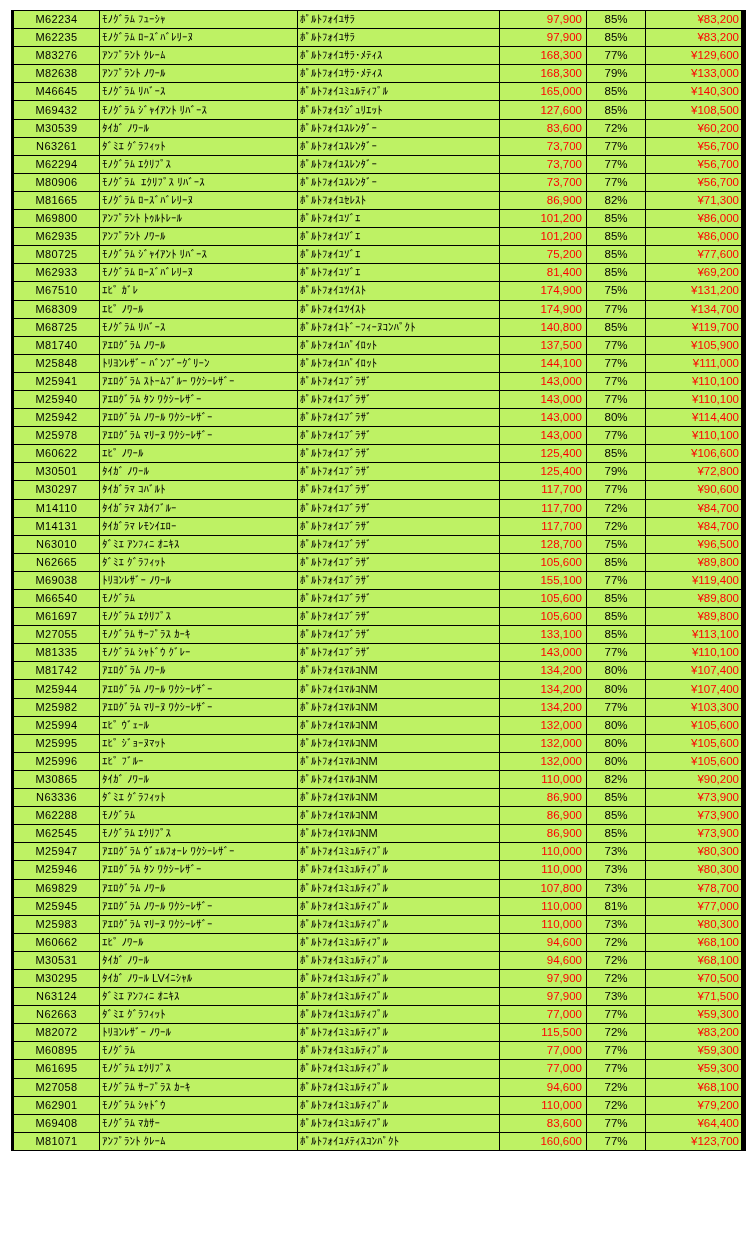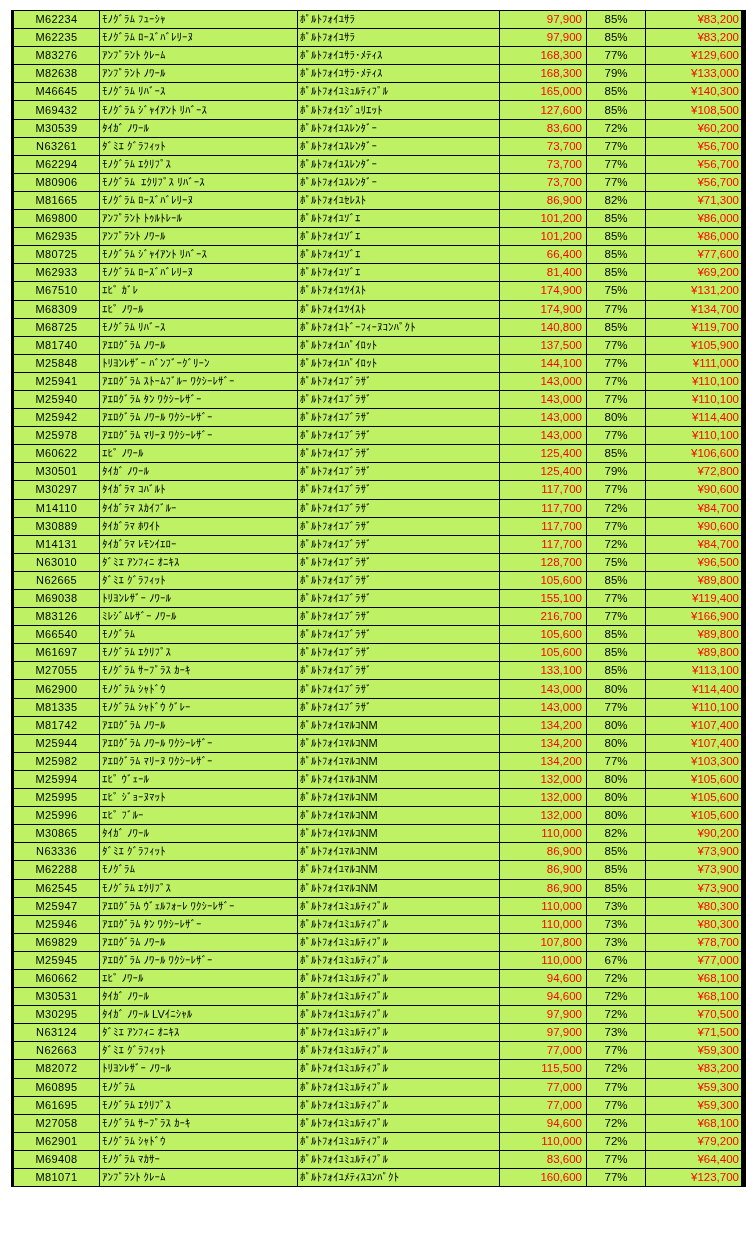--- a/index.html
+++ b/index.html
@@ -135,21 +135,21 @@
     <td class="c-mat">ｱﾝﾌﾟﾗﾝﾄ ﾉﾜｰﾙ</td>
     <td class="c-name">ﾎﾟﾙﾄﾌｫｲﾕｿﾞｴ</td>
     <td class="c-price">101,200</td>
     <td class="c-rate">85%</td>
     <td class="c-offer">¥86,000</td>
   </tr>
       <tr>
     <td class="c-code">M80725</td>
     <td class="c-mat">ﾓﾉｸﾞﾗﾑ ｼﾞｬｲｱﾝﾄ ﾘﾊﾞｰｽ</td>
     <td class="c-name">ﾎﾟﾙﾄﾌｫｲﾕｿﾞｴ</td>
-    <td class="c-price">66,400</td>
+    <td class="c-price">75,200</td>
     <td class="c-rate">85%</td>
     <td class="c-offer">¥77,600</td>
   </tr>
       <tr>
     <td class="c-code">M62933</td>
     <td class="c-mat">ﾓﾉｸﾞﾗﾑ ﾛｰｽﾞﾊﾞﾚﾘｰﾇ</td>
     <td class="c-name">ﾎﾟﾙﾄﾌｫｲﾕｿﾞｴ</td>
     <td class="c-price">81,400</td>
     <td class="c-rate">85%</td>
     <td class="c-offer">¥69,200</td>
@@ -252,28 +252,20 @@
   </tr>
       <tr>
     <td class="c-code">M14110</td>
     <td class="c-mat">ﾀｲｶﾞﾗﾏ ｽｶｲﾌﾞﾙｰ</td>
     <td class="c-name">ﾎﾟﾙﾄﾌｫｲﾕﾌﾞﾗｻﾞ</td>
     <td class="c-price">117,700</td>
     <td class="c-rate">72%</td>
     <td class="c-offer">¥84,700</td>
   </tr>
       <tr>
-    <td class="c-code">M30889</td>
-    <td class="c-mat">ﾀｲｶﾞﾗﾏ ﾎﾜｲﾄ</td>
-    <td class="c-name">ﾎﾟﾙﾄﾌｫｲﾕﾌﾞﾗｻﾞ</td>
-    <td class="c-price">117,700</td>
-    <td class="c-rate">77%</td>
-    <td class="c-offer">¥90,600</td>
-  </tr>
-      <tr>
     <td class="c-code">M14131</td>
     <td class="c-mat">ﾀｲｶﾞﾗﾏ ﾚﾓﾝｲｴﾛｰ</td>
     <td class="c-name">ﾎﾟﾙﾄﾌｫｲﾕﾌﾞﾗｻﾞ</td>
     <td class="c-price">117,700</td>
     <td class="c-rate">72%</td>
     <td class="c-offer">¥84,700</td>
   </tr>
       <tr>
     <td class="c-code">N63010</td>
     <td class="c-mat">ﾀﾞﾐｴ ｱﾝﾌｨﾆ ｵﾆｷｽ</td>
@@ -292,28 +284,20 @@
   </tr>
       <tr>
     <td class="c-code">M69038</td>
     <td class="c-mat">ﾄﾘﾖﾝﾚｻﾞｰ ﾉﾜｰﾙ</td>
     <td class="c-name">ﾎﾟﾙﾄﾌｫｲﾕﾌﾞﾗｻﾞ</td>
     <td class="c-price">155,100</td>
     <td class="c-rate">77%</td>
     <td class="c-offer">¥119,400</td>
   </tr>
       <tr>
-    <td class="c-code">M83126</td>
-    <td class="c-mat">ﾐﾚｼﾞﾑﾚｻﾞｰ ﾉﾜｰﾙ</td>
-    <td class="c-name">ﾎﾟﾙﾄﾌｫｲﾕﾌﾞﾗｻﾞ</td>
-    <td class="c-price">216,700</td>
-    <td class="c-rate">77%</td>
-    <td class="c-offer">¥166,900</td>
-  </tr>
-      <tr>
     <td class="c-code">M66540</td>
     <td class="c-mat">ﾓﾉｸﾞﾗﾑ</td>
     <td class="c-name">ﾎﾟﾙﾄﾌｫｲﾕﾌﾞﾗｻﾞ</td>
     <td class="c-price">105,600</td>
     <td class="c-rate">85%</td>
     <td class="c-offer">¥89,800</td>
   </tr>
       <tr>
     <td class="c-code">M61697</td>
     <td class="c-mat">ﾓﾉｸﾞﾗﾑ ｴｸﾘﾌﾟｽ</td>
@@ -322,28 +306,20 @@
     <td class="c-rate">85%</td>
     <td class="c-offer">¥89,800</td>
   </tr>
       <tr>
     <td class="c-code">M27055</td>
     <td class="c-mat">ﾓﾉｸﾞﾗﾑ ｻｰﾌﾟﾗｽ ｶｰｷ</td>
     <td class="c-name">ﾎﾟﾙﾄﾌｫｲﾕﾌﾞﾗｻﾞ</td>
     <td class="c-price">133,100</td>
     <td class="c-rate">85%</td>
     <td class="c-offer">¥113,100</td>
-  </tr>
-      <tr>
-    <td class="c-code">M62900</td>
-    <td class="c-mat">ﾓﾉｸﾞﾗﾑ ｼｬﾄﾞｳ</td>
-    <td class="c-name">ﾎﾟﾙﾄﾌｫｲﾕﾌﾞﾗｻﾞ</td>
-    <td class="c-price">143,000</td>
-    <td class="c-rate">80%</td>
-    <td class="c-offer">¥114,400</td>
   </tr>
       <tr>
     <td class="c-code">M81335</td>
     <td class="c-mat">ﾓﾉｸﾞﾗﾑ ｼｬﾄﾞｳ ｸﾞﾚｰ</td>
     <td class="c-name">ﾎﾟﾙﾄﾌｫｲﾕﾌﾞﾗｻﾞ</td>
     <td class="c-price">143,000</td>
     <td class="c-rate">77%</td>
     <td class="c-offer">¥110,100</td>
   </tr>
       <tr>
@@ -448,22 +424,30 @@
     <td class="c-name">ﾎﾟﾙﾄﾌｫｲﾕﾐｭﾙﾃｨﾌﾟﾙ</td>
     <td class="c-price">107,800</td>
     <td class="c-rate">73%</td>
     <td class="c-offer">¥78,700</td>
   </tr>
       <tr>
     <td class="c-code">M25945</td>
     <td class="c-mat">ｱｴﾛｸﾞﾗﾑ ﾉﾜｰﾙ ﾜｸｼｰﾚｻﾞｰ</td>
     <td class="c-name">ﾎﾟﾙﾄﾌｫｲﾕﾐｭﾙﾃｨﾌﾟﾙ</td>
     <td class="c-price">110,000</td>
-    <td class="c-rate">67%</td>
+    <td class="c-rate">81%</td>
     <td class="c-offer">¥77,000</td>
+  </tr>
+      <tr>
+    <td class="c-code">M25983</td>
+    <td class="c-mat">ｱｴﾛｸﾞﾗﾑ ﾏﾘｰﾇ ﾜｸｼｰﾚｻﾞｰ</td>
+    <td class="c-name">ﾎﾟﾙﾄﾌｫｲﾕﾐｭﾙﾃｨﾌﾟﾙ</td>
+    <td class="c-price">110,000</td>
+    <td class="c-rate">73%</td>
+    <td class="c-offer">¥80,300</td>
   </tr>
       <tr>
     <td class="c-code">M60662</td>
     <td class="c-mat">ｴﾋﾟ ﾉﾜｰﾙ</td>
     <td class="c-name">ﾎﾟﾙﾄﾌｫｲﾕﾐｭﾙﾃｨﾌﾟﾙ</td>
     <td class="c-price">94,600</td>
     <td class="c-rate">72%</td>
     <td class="c-offer">¥68,100</td>
   </tr>
       <tr>

